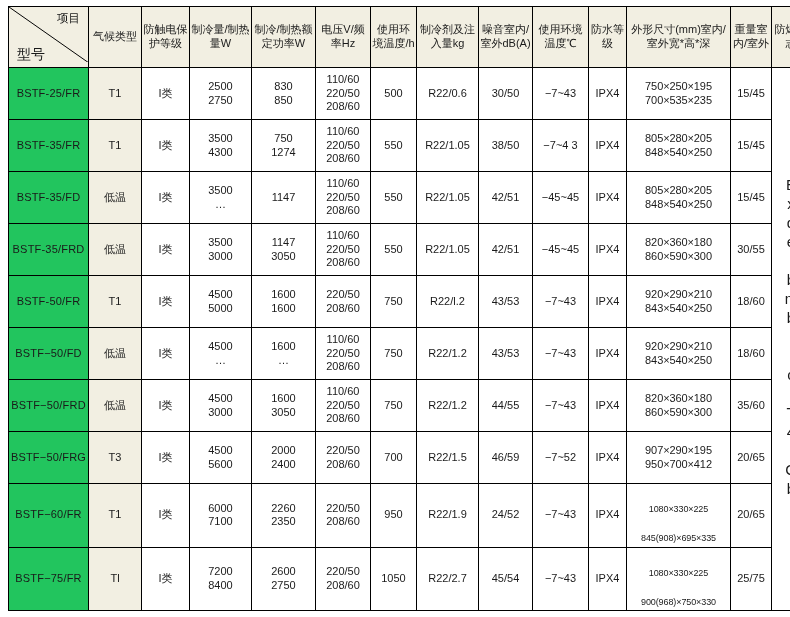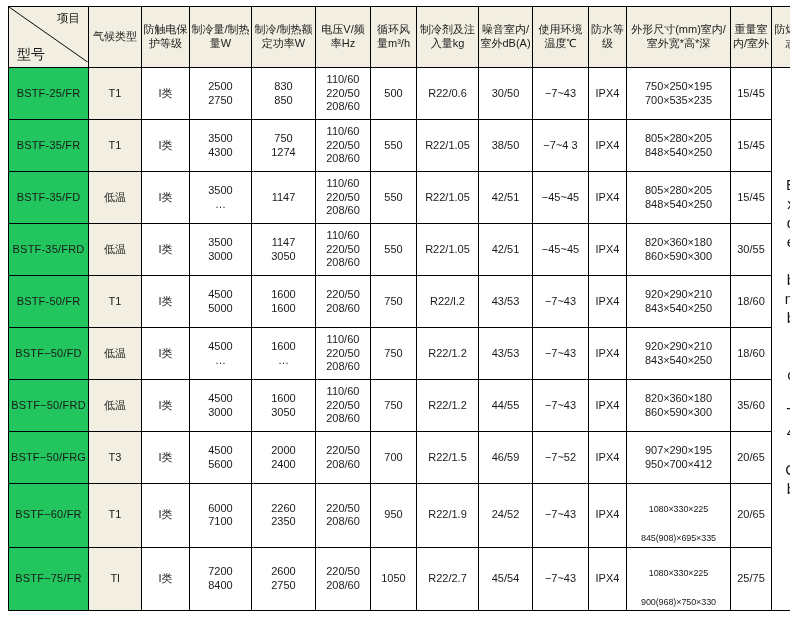--- a/index.html
+++ b/index.html
@@ -150,21 +150,21 @@
             <line x1="0" y1="0" x2="80" y2="56" stroke="#000" stroke-width="1"></line>
           </svg>
           <span class="tl">项目</span>
           <span class="bl">型号</span>
         </th>
         <th>气候类型</th>
         <th>防触电保护等级</th>
         <th>制冷量/制热量W</th>
         <th>制冷/制热额定功率W</th>
         <th>电压V/频率Hz</th>
-        <th>循环风量m³/h</th>
+        <th>使用环境温度/h</th>
         <th>制冷剂及注入量kg</th>
         <th>噪音室内/室外dB(A)</th>
         <th>使用环境温度℃</th>
         <th>防水等级</th>
         <th>外形尺寸(mm)室内/室外宽*高*深</th>
         <th>重量室内/室外</th>
         <th>防爆标志</th>
       </tr>
     </thead>
     <tbody>

